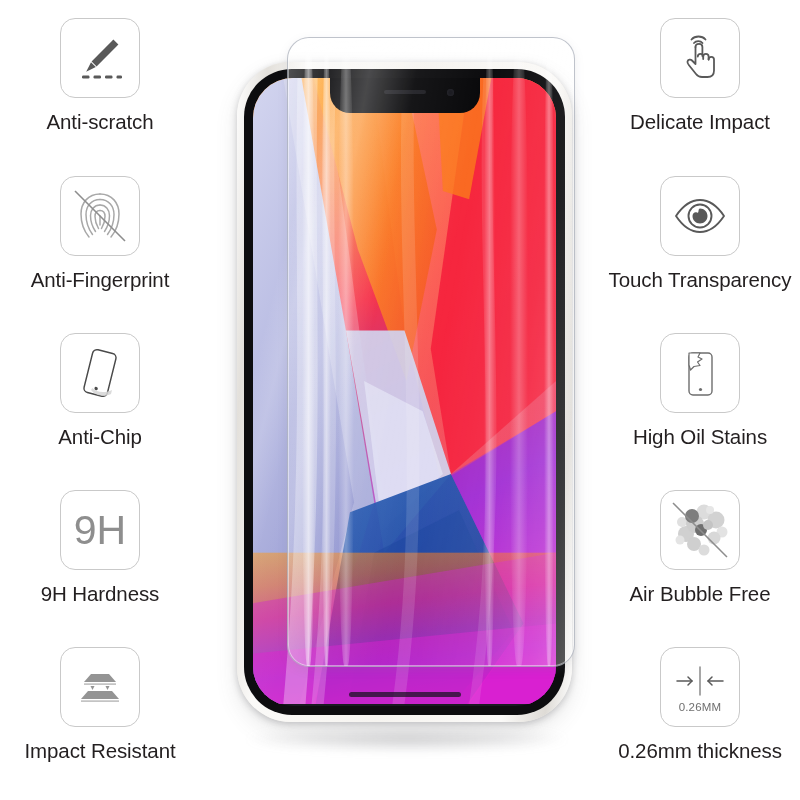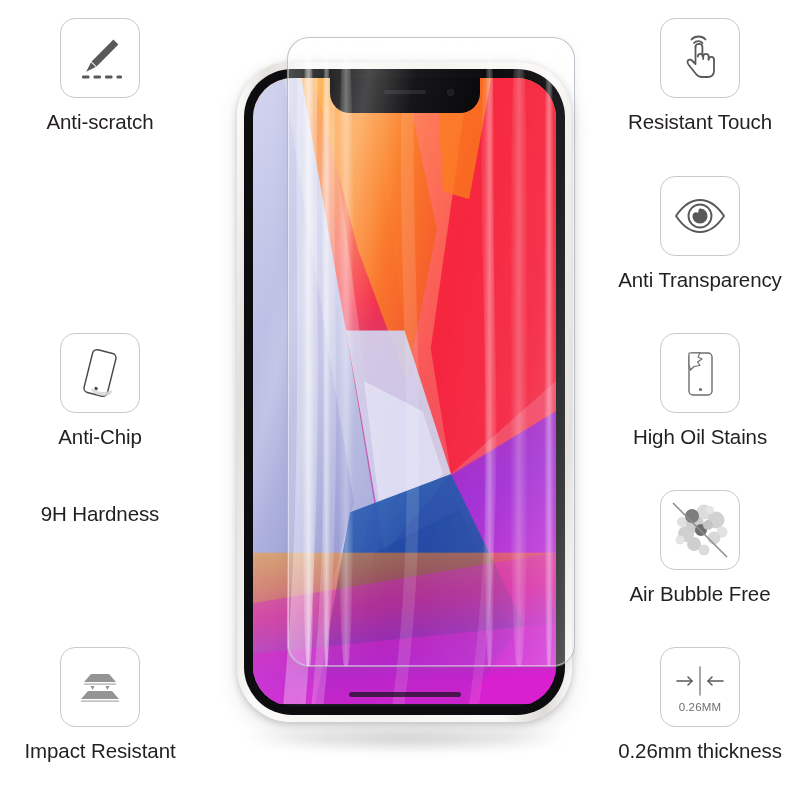--- a/index.html
+++ b/index.html
@@ -285,35 +285,57 @@
             <rect x="10" y="45.5" width="7.5" height="3" rx="1.2"></rect>
             <rect x="21.5" y="45.5" width="7.5" height="3" rx="1.2"></rect>
             <rect x="33" y="45.5" width="7.5" height="3" rx="1.2"></rect>
             <rect x="44.5" y="45.5" width="5.5" height="3" rx="1.2"></rect>
           </g>
         </svg>
       </div>
       <div class="feature-label">Anti-scratch</div>
     </div>
 
+    <div class="feature row1">
+      <div class="icon-box">
+        <svg width="62" height="62" viewBox="0 0 62 62" aria-hidden="true">
+          <g fill="none" stroke="#a8a8a8" stroke-width="1.5" stroke-linecap="round">
+            <path d="M31 9 C19 9 12 18 12 29 C12 38 15 46 20 52"></path>
+            <path d="M31 9 C43 9 50 18 50 29 C50 38 47 46 42 52"></path>
+            <path d="M31 14.5 C22 14.5 17 21.5 17 29.5 C17 37 19.5 44 23.5 49.5"></path>
+            <path d="M31 14.5 C40 14.5 45 21.5 45 29.5 C45 37 42.5 44 38.5 49.5"></path>
+            <path d="M31 20 C25 20 21.5 25 21.5 30.5 C21.5 36.5 23.5 42 26.5 46.5"></path>
+            <path d="M31 20 C37 20 40.5 25 40.5 30.5 C40.5 36.5 38.5 42 35.5 46.5"></path>
+            <path d="M31 25.5 C27.5 25.5 26 28.5 26 31.5 C26 36 27.5 40 29.5 43.5"></path>
+            <path d="M31 25.5 C34.5 25.5 36 28.5 36 31.5 C36 36 34.5 40 32.5 43.5"></path>
+            <path d="M31 31 L31 40"></path>
+          </g>
+          <line x1="6" y1="6" x2="56" y2="56" stroke="#8d8d8d" stroke-width="1.6"></line>
+        </svg>
+      </div>
+      <div class="feature-label">Anti-Fingerprint</div>
+    </div>
 
     <div class="feature row2">
       <div class="icon-box">
         <svg width="58" height="58" viewBox="0 0 58 58" aria-hidden="true">
           <g transform="rotate(14 29 29)">
             <rect x="17" y="7" width="24" height="44" rx="4.5" fill="#ffffff" stroke="#4a4a4a" stroke-width="1.5"></rect>
             <circle cx="29" cy="45" r="1.7" fill="#4a4a4a"></circle>
           </g>
           <path d="M20 46 C24 51.5 33 53.5 40 50 L41 46 C34 49.5 25 48.5 21.5 44 Z" fill="#d5d5d5" opacity="0.85"></path>
         </svg>
       </div>
       <div class="feature-label">Anti-Chip</div>
     </div>
 
     <div class="feature row3">
+      <div class="icon-box">
+        <span class="hardness-text">9H</span>
+      </div>
       <div class="feature-label">9H Hardness</div>
     </div>
 
     <div class="feature row4">
       <div class="icon-box">
         <svg width="58" height="58" viewBox="0 0 58 58" aria-hidden="true">
           <g fill="#949494">
             <path d="M20 16 L38 16 L45 24 L13 24 Z"></path>
             <path d="M13 25.2 L45 25.2 L45 27 L13 27 Z" opacity="0.55"></path>
             <path d="M19.5 28 L23.5 28 L21.5 32 Z"></path>
@@ -434,34 +456,34 @@
           <g fill="none" stroke="#595959" stroke-width="1.8" stroke-linecap="round" stroke-linejoin="round">
             <path d="M22 13 C24 10.5 28.5 10.5 30.5 13"></path>
             <path d="M19.5 9.5 C23 5.5 30 5.5 33.5 9.5"></path>
             <path d="M23.5 17 L23.5 34 L20 30.5 C18.5 29 16 29.5 15.5 31.5 C15.2 32.8 15.8 33.8 16.8 35 L24 44 C25.5 46 27.5 47 30 47 L35.5 47 C39.5 47 42 44.5 42 40.5 L42 29.5 C42 27.8 40.8 26.8 39.3 26.8 C37.8 26.8 36.6 27.8 36.6 29.5"></path>
             <path d="M36.6 29.5 L36.6 26.5 C36.6 24.8 35.4 23.8 33.9 23.8 C32.4 23.8 31.2 24.8 31.2 26.5 L31.2 29"></path>
             <path d="M31.2 26.5 C31.2 24.8 30 23.8 28.5 23.8 C27 23.8 25.8 24.8 25.8 26.5"></path>
             <path d="M23.5 17 C23.5 15 25.2 13.8 27 13.8 C28.8 13.8 30.4 15 30.4 17 L30.4 26"></path>
           </g>
         </svg>
       </div>
-      <div class="feature-label">Resistant Touch</div>
+      <div class="feature-label">Delicate Impact</div>
     </div>
 
     <div class="feature row1">
       <div class="icon-box">
         <svg width="60" height="60" viewBox="0 0 60 60" aria-hidden="true">
           <g fill="none" stroke="#595959" stroke-width="1.9" stroke-linejoin="round">
             <path d="M6 30 C14 18 22 14 30 14 C38 14 46 18 54 30 C46 42 38 46 30 46 C22 46 14 42 6 30 Z"></path>
             <circle cx="30" cy="30" r="11.5"></circle>
           </g>
           <path d="M30 22.5 C34.2 22.5 37.5 25.8 37.5 30 C37.5 34.2 34.2 37.5 30 37.5 C25.8 37.5 22.5 34.2 22.5 30 C22.5 27 25 25.5 27 26.5 C29.5 27.8 27.5 23 30 22.5 Z" fill="#595959"></path>
         </svg>
       </div>
-      <div class="feature-label">Anti Transparency</div>
+      <div class="feature-label">Touch Transparency</div>
     </div>
 
     <div class="feature row2">
       <div class="icon-box">
         <svg width="58" height="58" viewBox="0 0 58 58" aria-hidden="true">
           <rect x="18" y="9" width="23" height="42" rx="4" fill="#ffffff" stroke="#6d6d6d" stroke-width="1.4"></rect>
           <circle cx="29.5" cy="45.5" r="1.6" fill="#6d6d6d"></circle>
           <path d="M18 9 L29 9 L27 13 L31 15 L26.5 18 L29 21.5 L23 22.5 L19.5 26 L18 21 Z" fill="#ffffff" stroke="#6d6d6d" stroke-width="1.2" stroke-linejoin="round"></path>
         </svg>
       </div>

